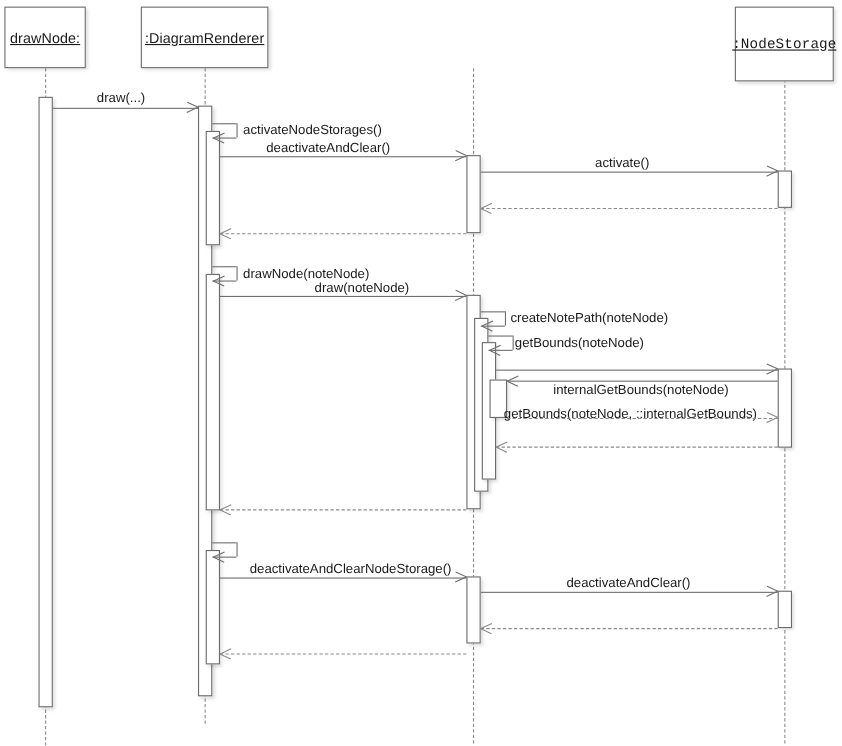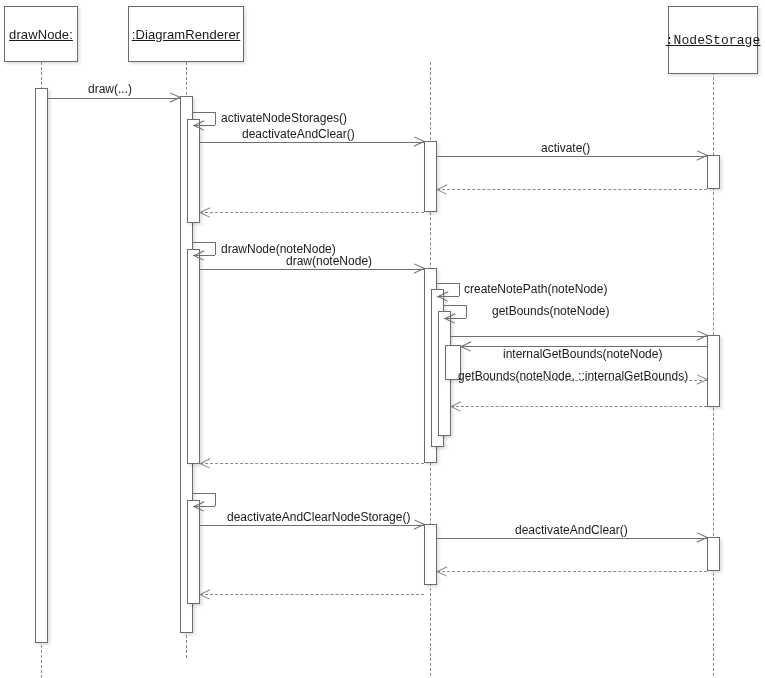--- a/index.html
+++ b/index.html
@@ -210,21 +210,21 @@
 
   <div class="self-msg" style="left:444px; top:305px; width:22px; height:13px;">
     <div class="top" style="top:0px;  width:22px;"></div>
     <div class="side" style="left:22px; top:0px; height:13px;"></div>
     <div class="bot" style="top:13px; width:22px;"></div>
   </div>
   <div class="ah left" style="left:445px; top:318px;">
     <span class="a"></span>
       <span class="b"></span>
   </div>
-  <div class="msg-label" style="left:492px; top:305px;text-align:center;">getBounds(noteNode)</div>
+  <div class="msg-label" style="left:468px; top:305px;text-align:center;">getBounds(noteNode)</div>
 
   <div class="msg-line" style="left:451px; top:336px; width:256px;"></div>
   <div class="ah right" style="left:707px; top:336px;">
     <span class="a"></span>
       <span class="b"></span>
   </div>
   <div class="msg-label" style="left:458px; top:322px;margin-top:48px;">getBounds(noteNode, ::internalGetBounds)</div>
 
   <div class="msg-line" style="left:461px; top:346px; width:246px;"></div>
   <div class="ah left" style="left:461px; top:346px;">

